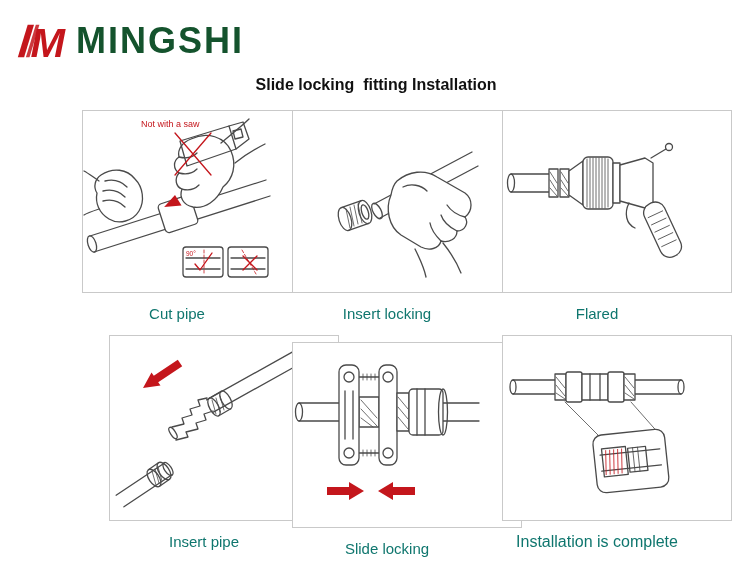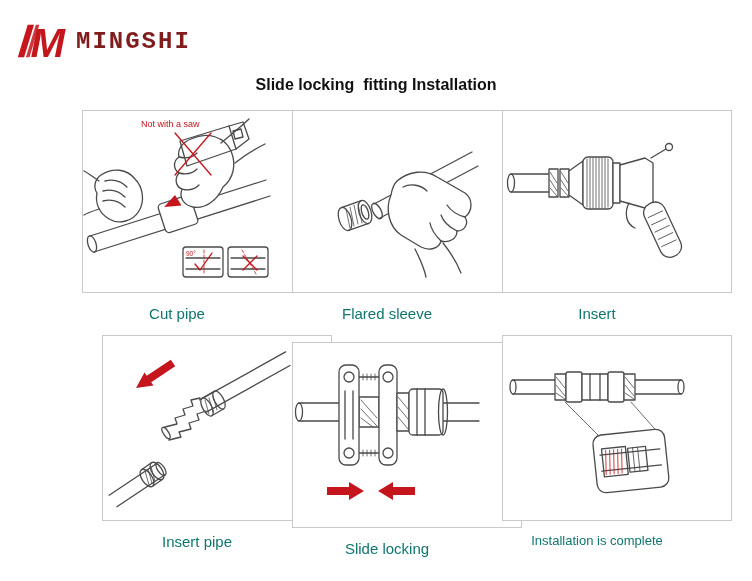--- a/index.html
+++ b/index.html
@@ -1,29 +1,29 @@
 <!DOCTYPE html>
 <html><head>
 <meta charset="utf-8">
 <style>
   html,body{margin:0;padding:0;background:#fff;}
   body{width:752px;height:581px;position:relative;font-family:"Liberation Sans",sans-serif;overflow:hidden;}
   .page{position:absolute;inset:0;background:#fff;}
   .logo{position:absolute;left:16px;top:20px;display:flex;align-items:center;gap:6px;}
   .logo-mark{width:54px;height:42px;display:block;}
-  .logo-text{font-size:24px;font-weight:bold;letter-spacing:2px;color:#7f1d1d;font-family:Liberation Mono, monospace;}
+  .logo-text{font-size:36px;font-weight:bold;letter-spacing:2px;color:#14532d;}
   .title{position:absolute;top:64px;left:0;right:0;margin:12px;text-align:center;
          font-size:16px;font-weight:bold;color:#111;white-space:pre;}
   figure.panel{position:absolute;width:190px;margin:0;}
   .box{box-sizing:border-box;width:230px;border:1px solid #c9c9c9;background:#fff;}
   .row1 .box{height:183px;}
   .row2 .box{height:186px;}
   .box svg{display:block;}
   figcaption{margin-top:12px;text-align:center;font-size:15px;color:#0f766e;}
-  .panel-complete figcaption{font-size:13px;}
+  .panel-complete figcaption{font-size:16px;}
   
   .art path,.art rect,.art ellipse,.art circle,.art line{stroke:#4a4a4a;fill:none;stroke-width:1.3;stroke-linecap:round;stroke-linejoin:round;}
   .art .solid{fill:#fff;}
   .art .red{stroke:#c4161c;}
   .art .redfill{fill:#c4161c;stroke:none;}
   .art .hatch{stroke-width:0.8;}
   .art text{stroke:none;}
 </style>
 </head>
 <body>
@@ -92,21 +92,21 @@
 
         <path d="M81,93 L179,41 M87,107 L185,55"></path>
         <ellipse cx="84" cy="100" rx="4" ry="8.5" transform="rotate(-28 84 100)"></ellipse>
 
         <path class="solid" d="M104,70 C116,60 132,58 144,66 L172,82 C180,88 180,100 172,106 C176,112 172,120 164,120 C164,128 156,132 148,130 C146,138 136,140 128,136 L108,124 C96,116 92,98 98,84 C99,78 101,73 104,70 Z"></path>
         <path d="M172,106 C164,104 158,100 154,94 M164,120 C156,116 150,110 148,104 M148,130 C142,124 138,118 137,112"></path>
         <path d="M110,76 C118,72 128,74 134,80"></path>
         <path d="M150,132 C158,142 164,152 168,162 M122,138 C127,148 131,156 133,166"></path>
       </svg>
     </div>
-    <figcaption>Flared sleeve</figcaption>
+    <figcaption>Insert locking</figcaption>
   </figure>
 
   <figure class="panel row1" style="left:502px;top:110px;">
     <div class="box">
       <svg class="art" width="188" height="181" viewBox="0 0 188 181">
 
         <ellipse cx="8" cy="72" rx="3.5" ry="9"></ellipse>
         <path d="M8,63 L46,63 M8,81 L46,81"></path>
 
         <rect class="solid" x="46" y="58" width="9" height="28"></rect>
@@ -123,24 +123,24 @@
         <path class="solid" d="M117,54 L142,47 L150,52 L150,92 L142,97 L117,90 Z"></path>
         <path d="M148,47 L163,38"></path>
         <circle cx="166" cy="36" r="3.5"></circle>
 
         <path d="M126,92 C121,102 123,113 132,117"></path>
 
         <rect class="solid" x="138" y="92" width="22" height="58" rx="10" transform="rotate(-25 149 96)"></rect>
         <path class="hatch" transform="rotate(-25 149 96)" d="M141,104 L157,104 M141,112 L157,112 M141,120 L157,120 M141,128 L157,128 M141,136 L157,136"></path>
       </svg>
     </div>
-    <figcaption>Insert</figcaption>
-  </figure>
-
-  <figure class="panel row2" style="left:78px;top:335px;padding-left:24px;">
+    <figcaption>Flared</figcaption>
+  </figure>
+
+  <figure class="panel row2" style="left:85px;top:335px;padding-left:24px;">
     <div class="box">
       <svg class="art" width="188" height="184" viewBox="0 0 188 184">
 
         <path class="redfill" d="M67.8,23.7 L43.8,39.7 L41.5,36.4 L33,52 L50.5,49.6 L48.2,46.3 L72.2,30.3 Z"></path>
 
         <path d="M96.6,63.9 L182.6,15.9 M103.4,76.1 L187,29.5"></path>
 
         <ellipse cx="104" cy="71" rx="4.5" ry="10" transform="rotate(-29 104 71)"></ellipse>
         <ellipse cx="116" cy="64" rx="4.5" ry="10" transform="rotate(-29 116 64)"></ellipse>
         <path d="M99.2,62.3 L111.2,55.3 M108.8,79.8 L120.8,72.8"></path>

